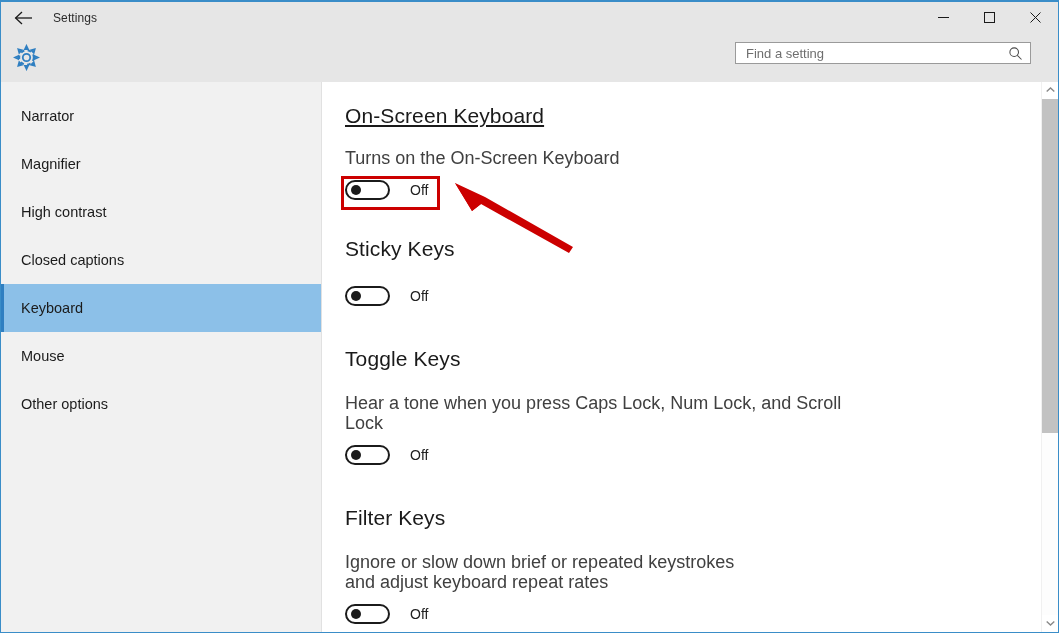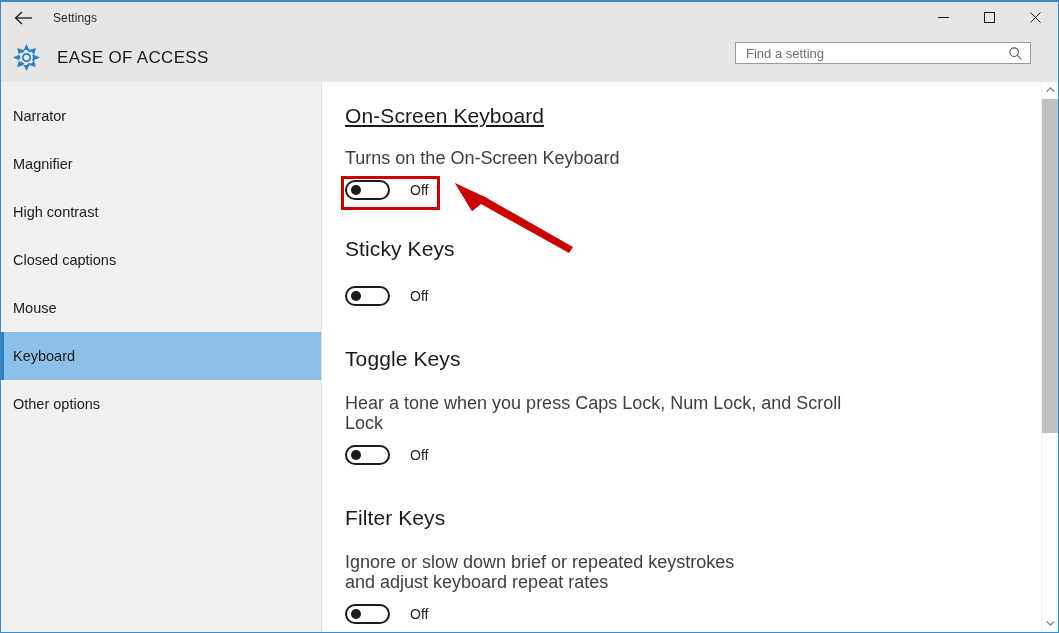--- a/index.html
+++ b/index.html
@@ -134,21 +134,21 @@
     border-right: 1px solid #e1e1e1;
     box-sizing: border-box;
     padding-top: 10px;
     flex-shrink: 0;
     overflow: hidden;
   }
   .nav-item {
     height: 48px;
     display: flex;
     align-items: center;
-    padding-left: 12px;
+    padding-left: 20px;
     font-size: 14.5px;
     color: #1b1b1b;
     cursor: default;
     box-sizing: border-box;
     position: relative;
   }
   .nav-item.selected {
     background: #8cc0e8;
   }
   .nav-item.selected::before {
@@ -331,21 +331,20 @@
           <path d="M1.8 12 L4.6 10.7 L4.6 13.3 Z"></path>
           <path d="M22.2 12 L19.4 13.3 L19.4 10.7 Z"></path>
           <path d="M4.8 4.8 L7.7 5.6 L5.6 7.7 Z"></path>
           <path d="M19.2 19.2 L16.3 18.4 L18.4 16.3 Z"></path>
           <path d="M19.2 4.8 L18.4 7.7 L16.3 5.6 Z"></path>
           <path d="M4.8 19.2 L5.6 16.3 L7.7 18.4 Z"></path>
           <circle cx="12" cy="12" r="6.4" stroke-dasharray="3.2 3.0"></circle>
         </g>
       </svg>
     </div>
-    <span id="page-title">EASE OF ACCESS</span>
 
     <div id="search-wrap">
       <input id="search-input" type="text" placeholder="Find a setting" style="">
       <div id="search-icon-btn">
         <svg width="15" height="15" viewBox="0 0 16 16" aria-hidden="true">
           <circle cx="6.6" cy="6.6" r="4.6" fill="none" stroke="#4a4a4a" stroke-width="1.1"></circle>
           <line x1="10" y1="10" x2="14.4" y2="14.4" stroke="#4a4a4a" stroke-width="1.1"></line>
         </svg>
       </div>
     </div>
@@ -359,25 +358,25 @@
       </div>
       <div class="nav-item">
         <span>Magnifier</span>
       </div>
       <div class="nav-item">
         <span>High contrast</span>
       </div>
       <div class="nav-item">
         <span>Closed captions</span>
       </div>
-      <div class="nav-item">
-        <span>Mouse</span>
-      </div>
       <div class="nav-item selected">
         <span>Keyboard</span>
+      </div>
+      <div class="nav-item">
+        <span>Mouse</span>
       </div>
       <div class="nav-item">
         <span>Other options</span>
       </div>
     </div>
 
     <div id="content-outer">
       <div id="content">
 
         <div class="section" id="sec-osk">

